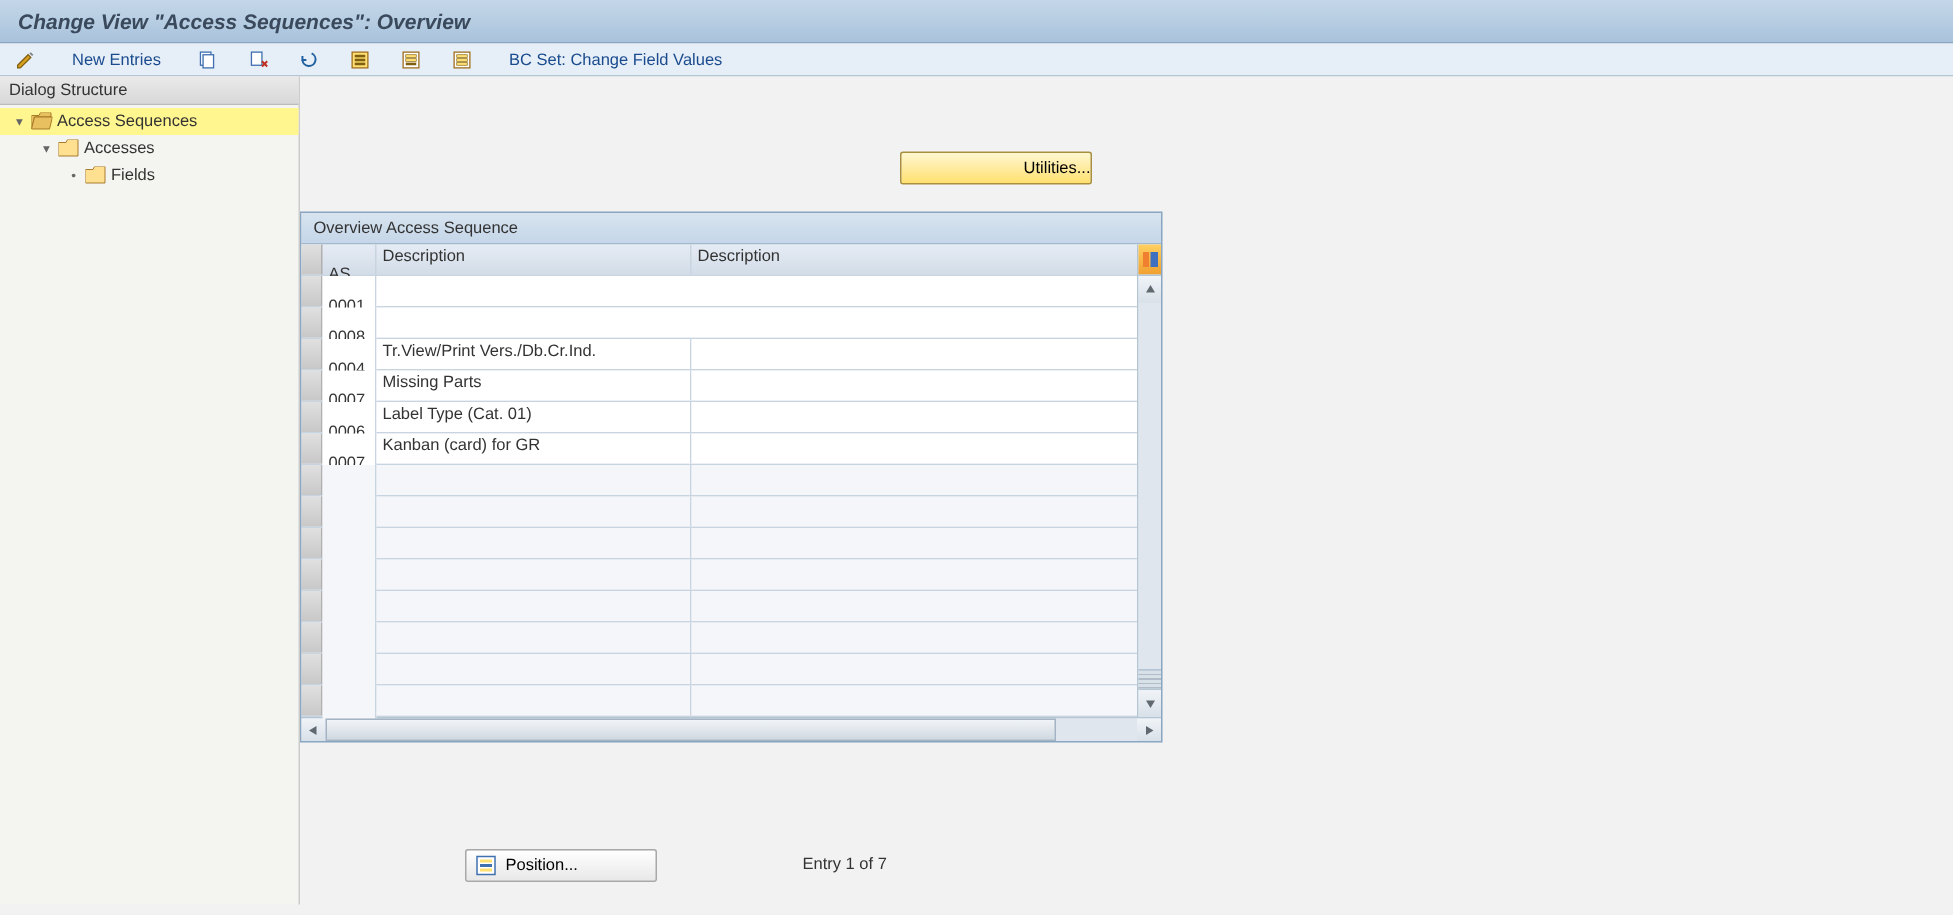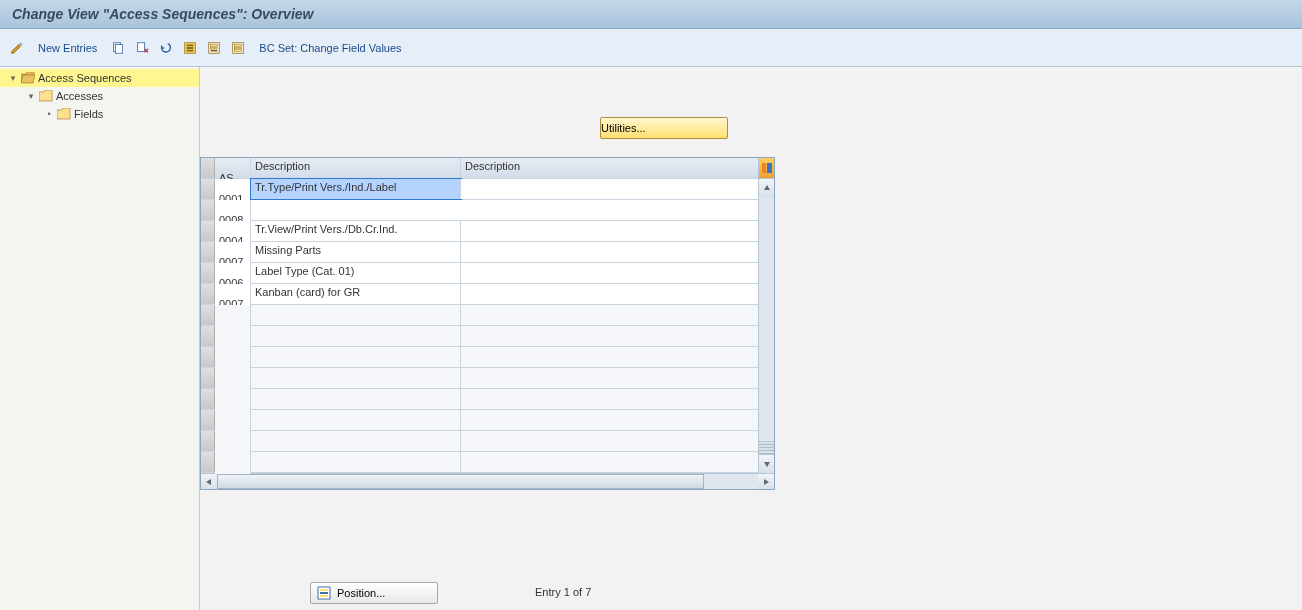--- a/index.html
+++ b/index.html
@@ -1,34 +1,34 @@
 <!DOCTYPE html>
 <html><head>
   <meta charset="utf-8">
   <style>
     *{box-sizing:border-box;margin:0;padding:0;}
     body{font-family:Arial,Helvetica,sans-serif;font-size:11px;background:#f2f2f2;color:#333;width:1302px;height:610px;overflow:hidden;position:relative;}
     .titlebar{background:linear-gradient(to bottom,#c4d7e8,#a9c3dc);padding:6px 12px;border-bottom:1px solid #8aa6c0;}
     .titlebar h1{font-size:14px;font-style:italic;font-weight:bold;color:#3a4a5c;}
-    .toolbar{background:#e6eef7;border-bottom:1px solid #b4c6d4;padding:3px 6px;display:flex;align-items:center;gap:2px;height:38px;}
+    .toolbar{background:#e6eef7;border-bottom:1px solid #b4c6d4;padding:3px 6px;display:flex;align-items:center;gap:12px;height:22px;}
     .tbtn{display:inline-flex;align-items:center;justify-content:center;min-width:20px;height:20px;padding:0 3px;cursor:pointer;border:1px solid transparent;}
     .tbtn svg{width:14px;height:14px;}
     .tlink{color:#1a4b8e;cursor:pointer;padding:0 8px;}
     .workarea{display:flex;height:calc(100% - 58px);}
     .sidebar{width:200px;background:#f4f4f0;border-right:1px solid #ccc;}
     .sidebar-header{background:linear-gradient(to bottom,#eaeaea,#d8d8d8);border-bottom:1px solid #bbb;padding:3px 6px;font-size:11px;}
     .tree{padding:2px 0;}
     .tree-row{display:flex;align-items:center;height:18px;padding-left:var(--pad,8px);cursor:pointer;}
     .tree-row.selected{background:#fff68f;}
     .tree-toggle{width:10px;text-align:center;color:#666;font-size:9px;}
     .tree-icon{width:14px;height:12px;margin:0 3px;display:inline-block;}
     .folder-open svg path{fill:#e8c060;stroke:#a07020;}
     .folder-closed svg path{fill:#ffe090;stroke:#a07020;}
     .main{flex:1;background:#f2f2f2;position:relative;padding:0;}
-    .utilities-btn{position:absolute;top:50px;left:400px;width:128px;height:22px;background:linear-gradient(to bottom,#fff7d0,#ffe070);border:1px solid #a89040;border-radius:2px;cursor:pointer;display:flex;align-items:center;justify-content:flex-start;font-size:11px;}
+    .utilities-btn{position:absolute;top:50px;left:400px;width:128px;height:22px;background:linear-gradient(to bottom,#fff7d0,#ffe070);border:1px solid #a89040;border-radius:2px;cursor:pointer;display:flex;align-items:center;justify-content:flex-end;font-size:11px;}
     .tablepanel{position:absolute;top:90px;left:0;width:575px;border:1px solid #8aa6c0;background:#e8eef6;}
     .tp-title{background:linear-gradient(to bottom,#d8e4f0,#c4d6e8);padding:4px 8px;font-size:11px;border-bottom:1px solid #a4b8cc;}
     .tp-body{display:flex;}
     .tp-grid{flex:1;}
     .grow{display:flex;height:21px;border-bottom:1px solid #c8d4e0;}
     .grow .sel{width:14px;background:linear-gradient(to bottom,#e0e0e0,#c8c8c8);border-right:1px solid #b0b0b0;cursor:pointer;}
     .grow .c1{width:36px;padding:14px 4px;border-right:1px solid #c8d4e0;background:#fff;}
     .grow .c2{width:210px;padding:2px 4px;border-right:1px solid #c8d4e0;background:#fff;overflow:hidden;white-space:nowrap;}
     .grow .c3{flex:1;padding:2px 4px;background:#fff;}
     .ghead{background:linear-gradient(to bottom,#e6ecf4,#d2dce8);font-size:11px;}
@@ -105,20 +105,21 @@
         <rect x="4" y="4" width="8" height="2" fill="#ffe070" stroke="#806010" stroke-width="0.5"></rect>
         <rect x="4" y="7" width="8" height="2" fill="#ffe070" stroke="#806010" stroke-width="0.5"></rect>
         <rect x="4" y="10" width="8" height="2" fill="#ffe070" stroke="#806010" stroke-width="0.5"></rect>
       </svg>
   </span>
   <span class="tlink">BC Set: Change Field Values</span>
 </div>
 
 <div class="workarea">
   <div class="sidebar">
+    <div class="sidebar-header">Dialog Structure</div>
     <div class="tree" id="tree">
         <div class="tree-row selected" style="--pad: 8px;">
           <span class="tree-toggle">▾</span>
           <span class="tree-icon folder-open"><svg viewBox="0 0 14 12">
               <path d="M0 2 L5 2 L6 0 L13 0 L13 3 L2 3 L0 11 Z" fill="#e8c060" stroke="#a07020" stroke-width="0.6"></path>
               <path d="M2 3 L14 3 L12 11 L0 11 Z" fill="#ffe090" stroke="#a07020" stroke-width="0.6"></path>
             </svg></span>
           <span>Access Sequences</span>
         </div>
         <div class="tree-row" style="--pad: 26px;">
@@ -139,32 +140,32 @@
   </div>
 
   <div class="main">
     <div class="watermark"></div>
 
     <button class="utilities-btn">
       <span>Utilities...</span>
     </button>
 
     <div class="tablepanel">
+      <div class="tp-title">Overview Access Sequence</div>
       <div class="tp-body">
         <div class="tp-grid" id="grid">
             <div class="grow ghead">
               <div class="sel"></div>
               <div class="c1">AS</div>
               <div class="c2">Description</div>
               <div class="c3">Description</div>
             </div>
             <div class="grow ">
               <div class="sel"></div>
               <div class="c1">0001</div>
-              <div class="c2 highlight">Tr.Type/Print Vers./Ind./Label</div>
               <div class="c3"></div>
             </div>
             <div class="grow ">
               <div class="sel"></div>
               <div class="c1">0008</div>
               <div class="c3"></div>
             </div>
             <div class="grow ">
               <div class="sel"></div>
               <div class="c1">0004</div>

